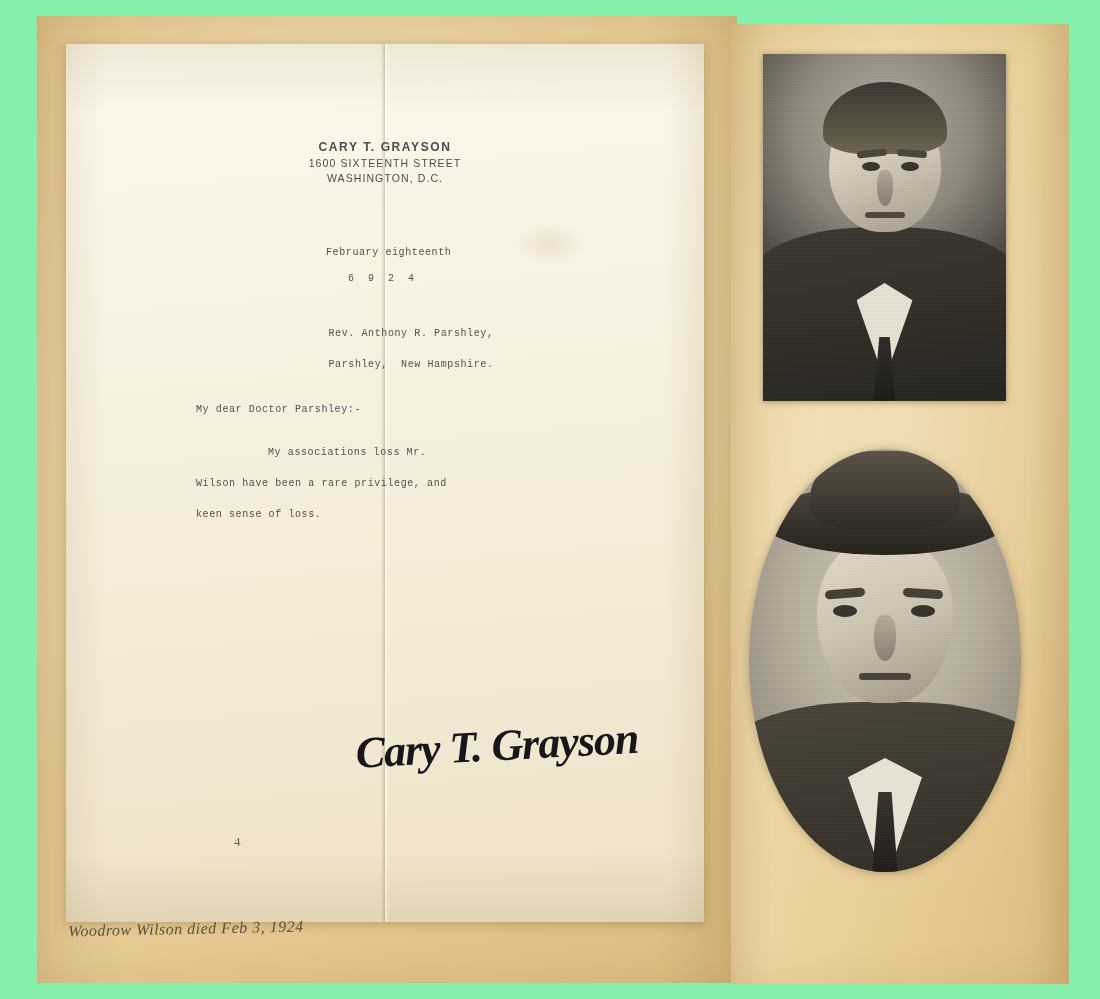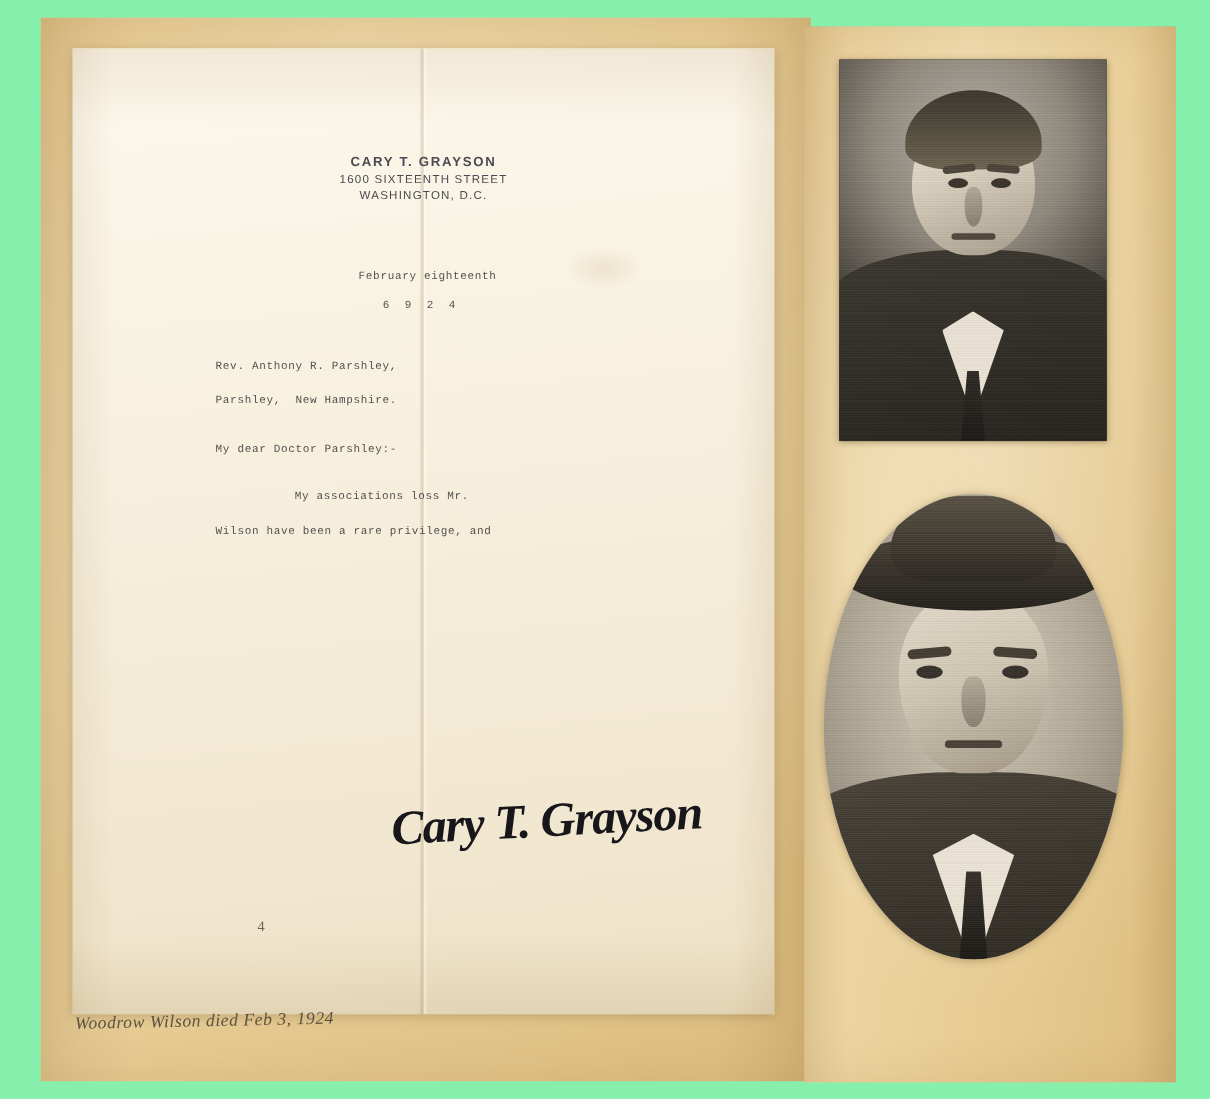--- a/index.html
+++ b/index.html
@@ -120,21 +120,21 @@
     font-family: "Liberation Mono", monospace;
     font-size: 10px;
     line-height: 31px;
     letter-spacing: 0.6px;
   }
   .typed .date {
     margin-left: 130px;
     line-height: 26px;
   }
   .typed .date .yr { letter-spacing: 4px; margin-left: 22px; display:block; }
-  .typed .addr { margin-top: 26px; }
+  .typed .addr { margin-top: 26px; text-align: center; }
   .typed .salute { margin-top: 14px; }
   .typed .para { margin-top: 12px; }
   .typed .indent { display: inline-block; width: 72px; }
   .typed .closing {
     margin-top: 16px;
     margin-left: 126px;
   }
 
   
   .signature {
@@ -387,20 +387,21 @@
         <div class="nowrap">Rev. Anthony R. Parshley,</div>
         <div class="nowrap">Parshley,  New Hampshire.</div>
       </div>
 
       <div class="salute nowrap">My dear Doctor Parshley:-</div>
 
 
       <div class="para">
         <div class="nowrap"><span class="indent"></span><span>My associations loss Mr.</span></div>
         <div class="nowrap">Wilson have been a rare privilege, and</div>
+        <div class="nowrap">keen sense of loss.</div>
       </div>
 
     </div>
 
     <div class="signature">Cary T. Grayson</div>
     <div class="pencil-mark">4</div>
   </div>
 
   <div class="caption">Woodrow Wilson died Feb 3, 1924</div>
 

